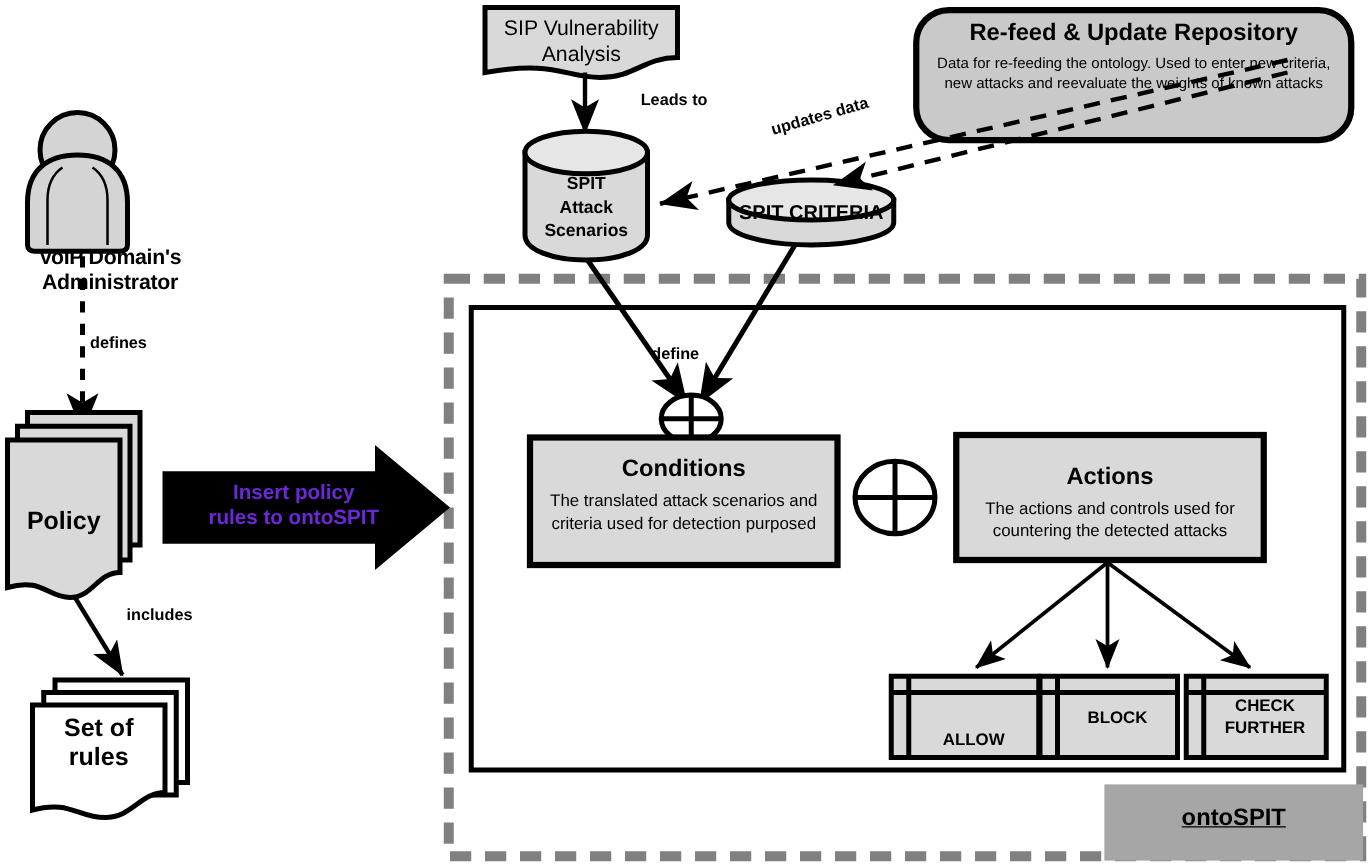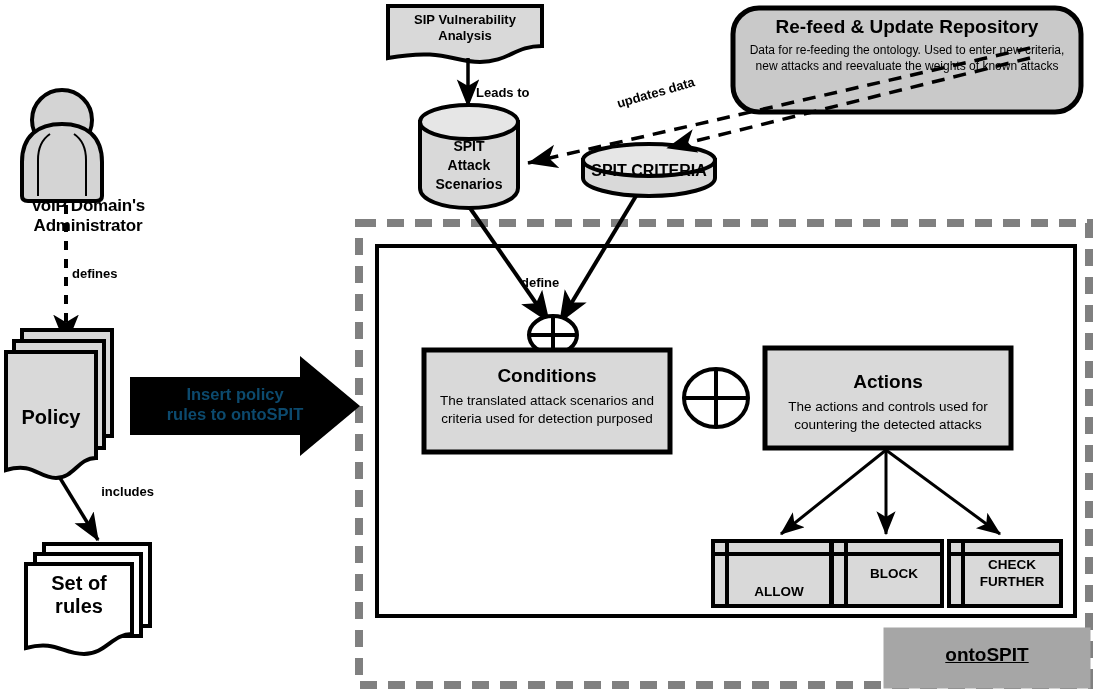--- a/index.html
+++ b/index.html
@@ -27,22 +27,22 @@
   .lbl {
     position: absolute;
     text-align: center;
     color: #000000;
     line-height: 1.15;
     white-space: pre-line;
   }
   .t-actor    { font-size: 17px; font-weight: bold; letter-spacing: -0.2px; }
   .t-edge     { font-size: 13px;   font-weight: bold; }
   .t-doc      { font-size: 20px;   font-weight: bold; }
-  .t-arrowtxt { font-size: 16.5px; font-weight: bold; color: #0c4a6e; line-height: 1.2; }
-  .t-sipvuln  { font-size: 13px; font-weight: bold; line-height: 1.25; }
+  .t-arrowtxt { font-size: 16.5px; font-weight: bold; color: #6d28d9; line-height: 1.2; }
+  .t-sipvuln  { font-size: 17px; font-weight: normal; line-height: 1.25; }
   .t-cyl      { font-size: 14px;   font-weight: bold; line-height: 1.35; }
   .t-cyl2     { font-size: 16px;   font-weight: bold; }
   .t-repo-h   { font-size: 19px;   font-weight: bold; }
   .t-repo-b   { font-size: 12px; line-height: 1.35; }
   .t-box-h    { font-size: 19px;   font-weight: bold; }
   .t-box-b    { font-size: 13.5px; line-height: 1.3; }
   .t-act      { font-size: 13.5px; font-weight: bold; line-height: 1.25; }
   .t-onto     { font-size: 19px;   font-weight: bold; text-decoration: underline; }
 </style>
 </head>
@@ -170,21 +170,21 @@
 
   <div class="lbl t-doc" style="left:26px; top:572px; width:106px;">Set of
 rules</div>
 
   <div class="lbl t-arrowtxt" style="left:140px; top:385px; width:190px;">Insert policy
 rules to ontoSPIT</div>
 
   <div class="lbl t-sipvuln" style="left:388px; top:12px; width:154px;">SIP Vulnerability
 Analysis</div>
 
-  <div class="lbl t-edge" style="left:476px; top:73px; width:90px; text-align:left;margin-top:13px;">Leads to</div>
+  <div class="lbl t-edge" style="left:476px; top:73px; width:90px; text-align:right;">Leads to</div>
 
   <div class="lbl t-cyl" style="left:420px; top:137px; width:98px;">SPIT
 Attack
 Scenarios</div>
 
   <div class="lbl t-cyl2" style="left:583px; top:162px; width:132px;">SPIT CRITERIA</div>
 
   <div class="lbl t-edge" style="left:601px; top:86px; width:110px; transform:rotate(-16deg);">updates data</div>
 
   <div class="lbl t-repo-h" style="left:741px; top:16px; width:332px;text-align:center;">Re-feed &amp; Update Repository</div>

